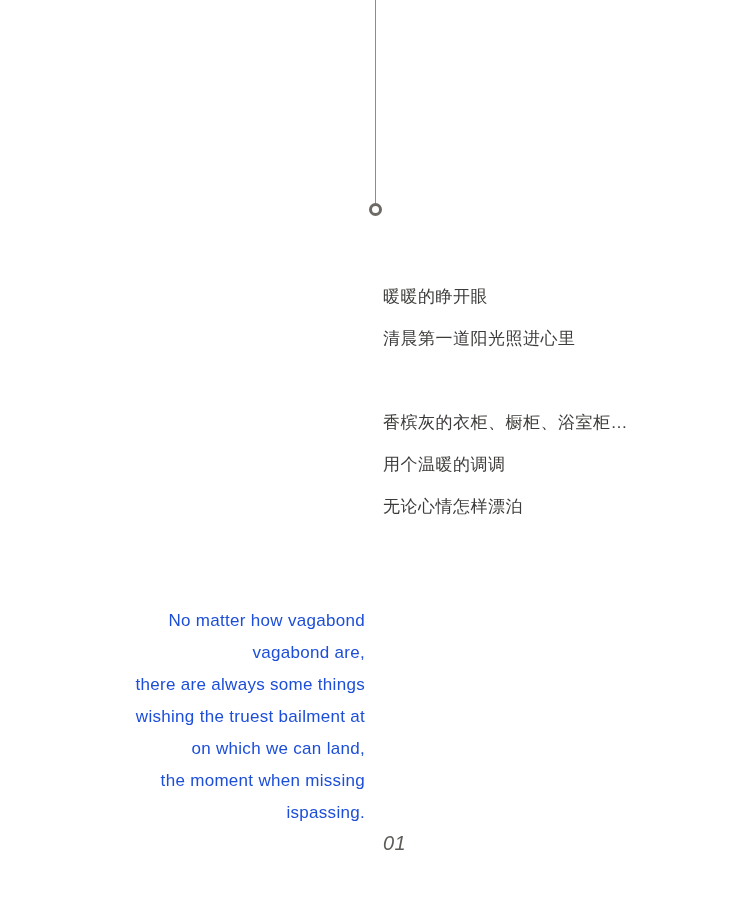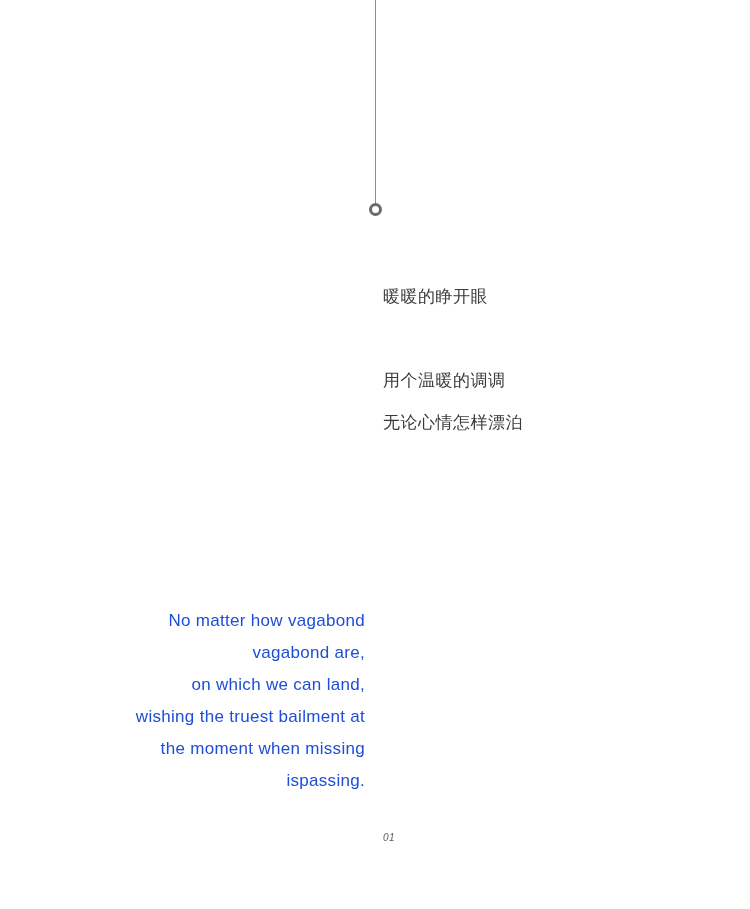--- a/index.html
+++ b/index.html
@@ -76,45 +76,48 @@
     color: #1d4ed8;
     letter-spacing: 0.3px;
     white-space: nowrap;
   }
 
   
   .page-number {
     position: absolute;
     left: 383px;
     top: 832px;
-    font-size: 10px;
+    font-size: 20px;
     font-style: italic;
     color: #5e5c58;
     letter-spacing: 0.5px;
   }
 </style>
 </head>
 <body>
 
 <div class="page">
 
   <div class="divider-line"></div>
   <div class="ring-marker"></div>
 
   <div class="cn-block">
     <div class="cn-line">暖暖的睁开眼</div>
+    <div class="cn-line">清晨第一道阳光照进心里</div>
     <div class="cn-gap"></div>
+    <div class="cn-line">香槟灰的衣柜、橱柜、浴室柜…</div>
     <div class="cn-line">用个温暖的调调</div>
     <div class="cn-line">无论心情怎样漂泊</div>
   </div>
 
   <div class="en-block">
     <div class="en-line">No matter how vagabond</div>
     <div class="en-line">vagabond are,</div>
+    <div class="en-line">there are always some things</div>
+    <div class="en-line">wishing the truest bailment at</div>
     <div class="en-line">on which we can land,</div>
-    <div class="en-line">wishing the truest bailment at</div>
     <div class="en-line">the moment when missing</div>
     <div class="en-line">ispassing.</div>
   </div>
 
   <div class="page-number">01</div>
 
 </div>
 
 </body></html>

